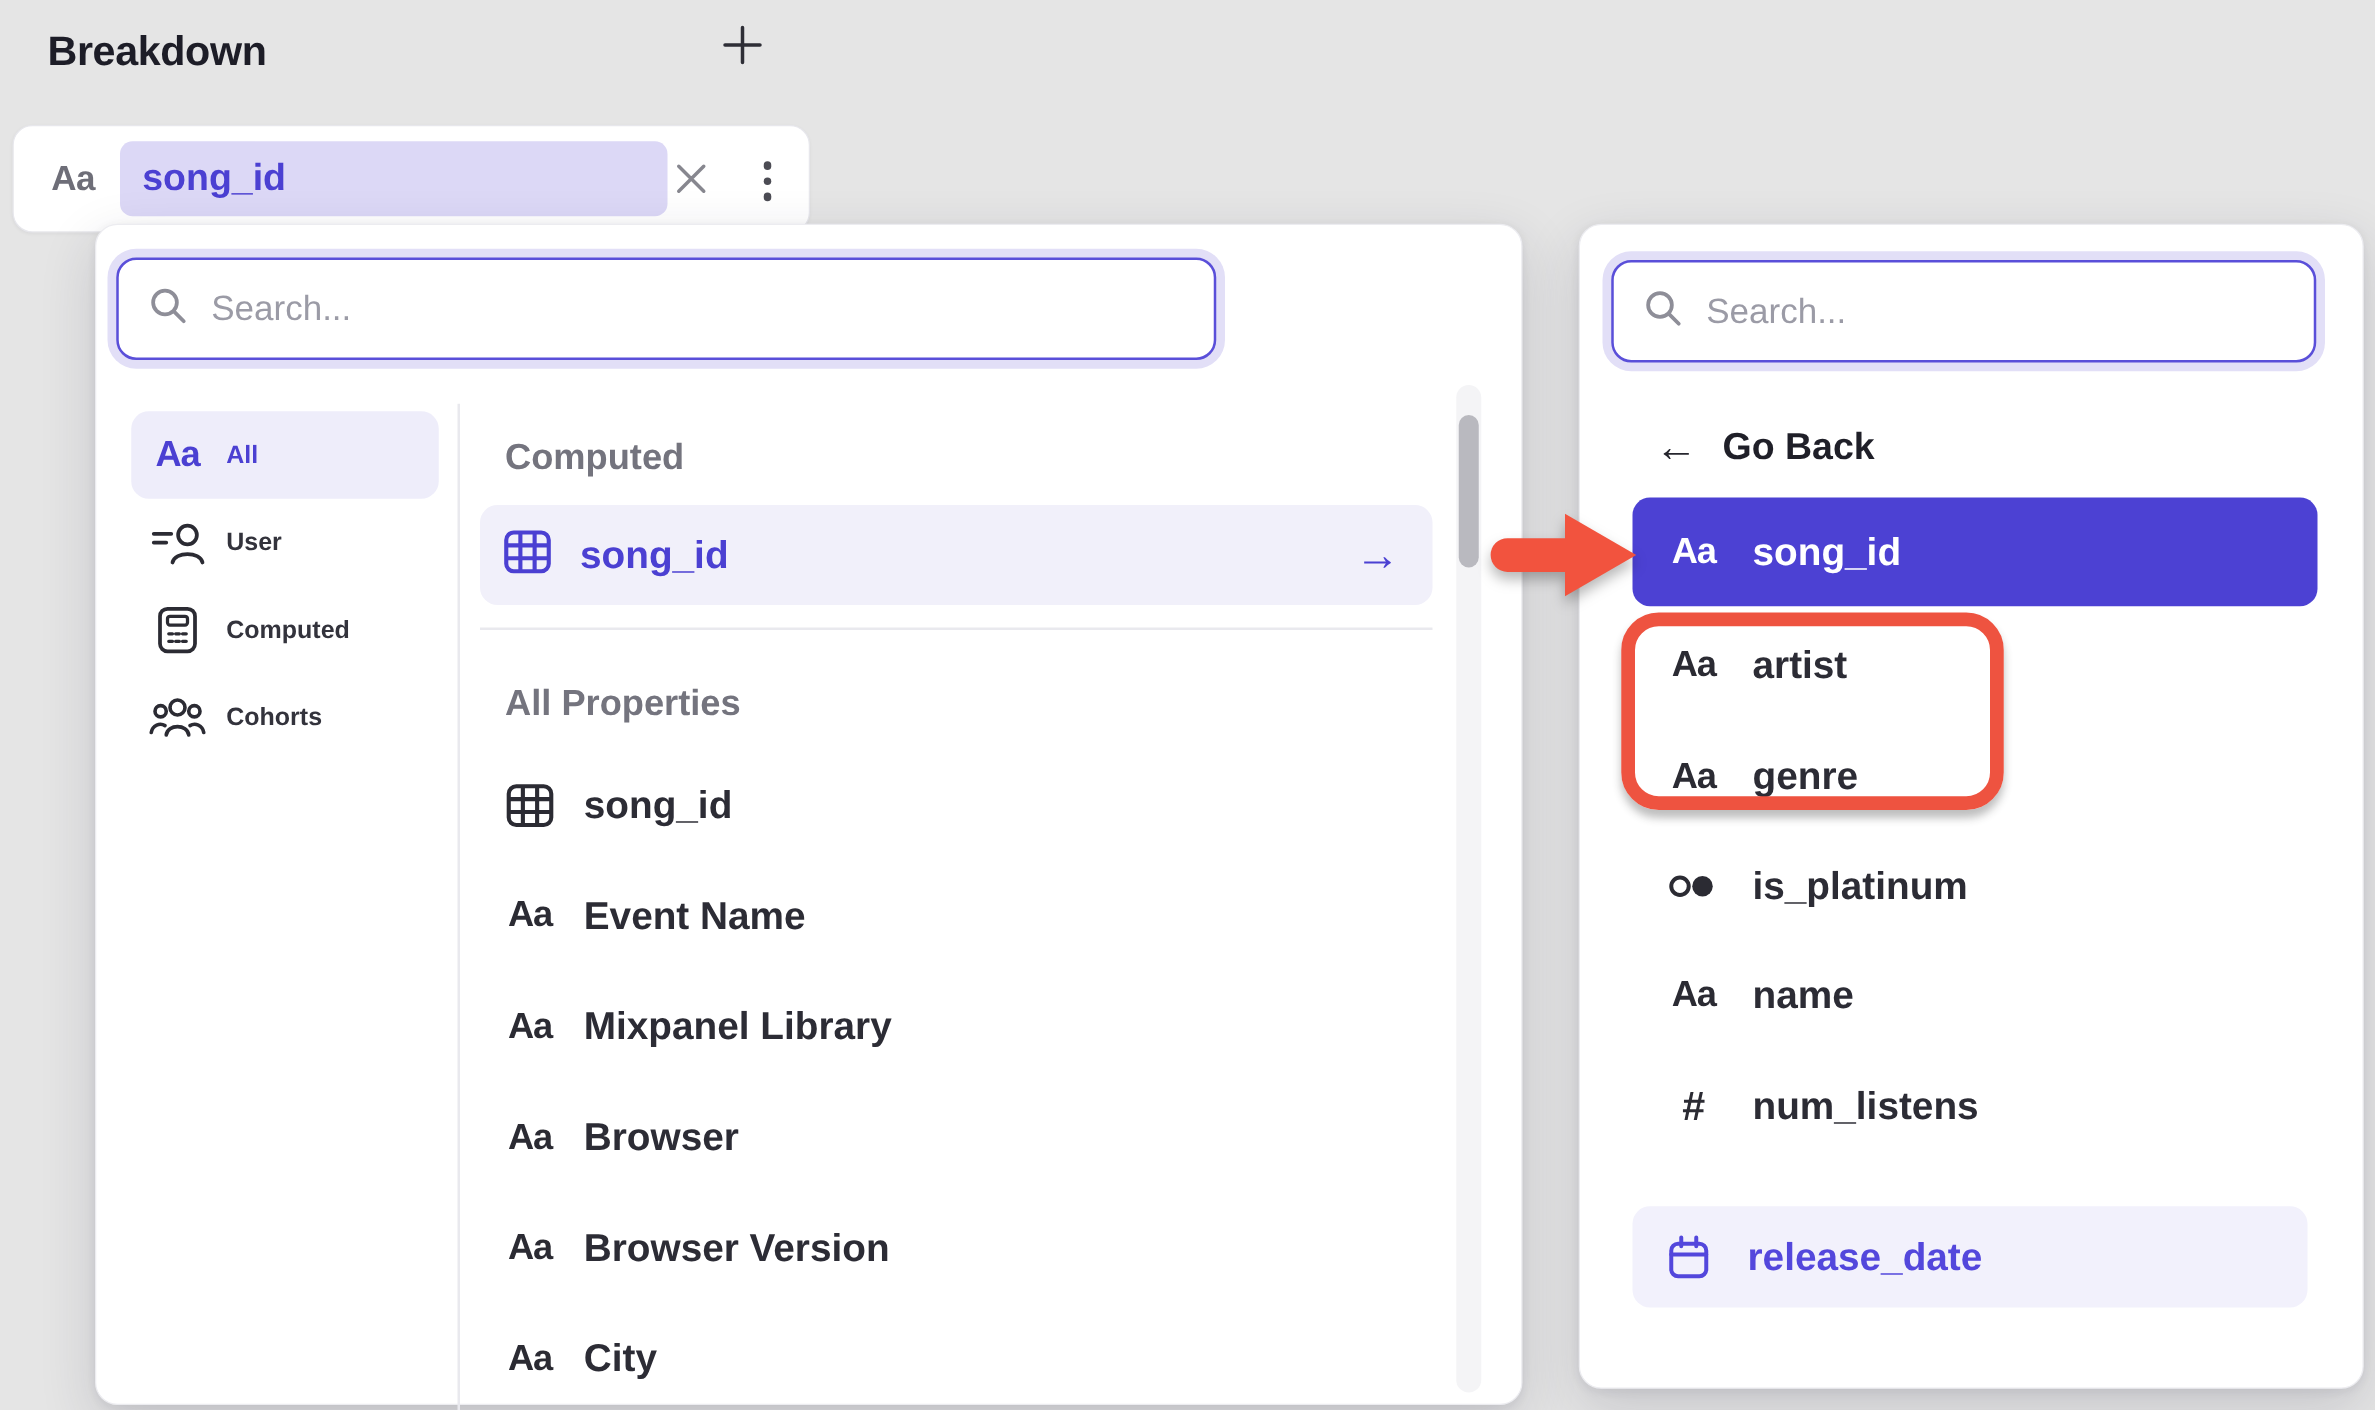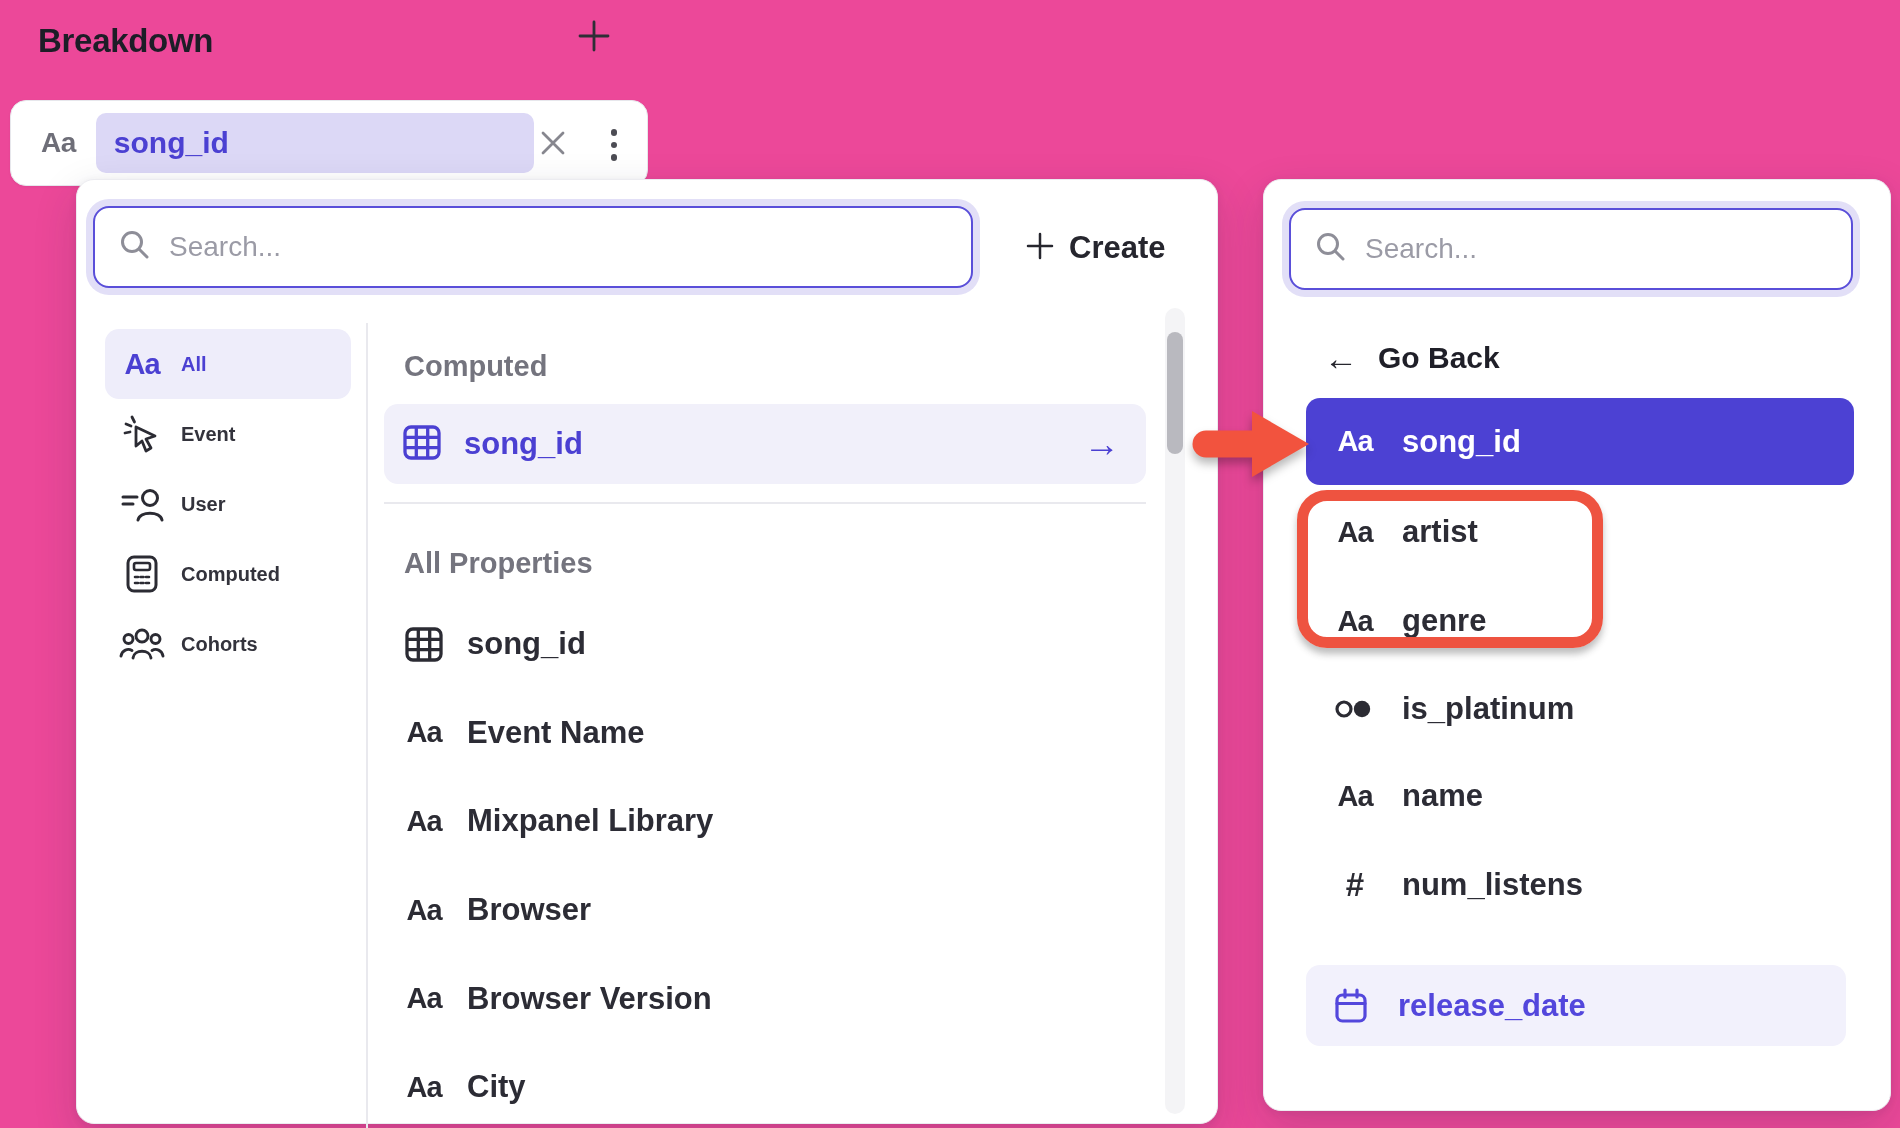--- a/index.html
+++ b/index.html
@@ -1,18 +1,18 @@
 <!DOCTYPE html>
 <html><head>
 <meta charset="utf-8">
 <style>
   * { margin:0; padding:0; box-sizing:border-box; }
   html,body { width:1900px; height:1128px; background:#ffffff; overflow:hidden;
               font-family:"Liberation Sans", sans-serif; }
-  .stage { position:relative; width:1900px; height:1128px; background:#ec4899; }
+  .stage { position:relative; width:1900px; height:1128px; background:#e5e5e5; }
 
   
   .bd-title { position:absolute; left:38px; top:22px; font-size:33px; font-weight:700;
               color:#1d1d27; letter-spacing:-0.3px; }
   .bd-add { position:absolute; left:572px; top:16px; width:44px; height:44px;
             display:flex; align-items:center; justify-content:center; cursor:pointer; }
 
   
   .chip { position:absolute; left:10px; top:100px; width:638px; height:86px;
           background:#fff; border:1.5px solid #e7e7ec; border-radius:16px;
@@ -147,44 +147,27 @@
         <span>
           <svg width="36" height="36" viewBox="0 0 36 36">
               <circle cx="15" cy="15" r="9.5" stroke="#8e8e98" stroke-width="3" fill="none"></circle>
               <path d="M22.5 22.5L30 30" stroke="#8e8e98" stroke-width="3" stroke-linecap="round"></path>
             </svg>
         </span>
         <input class="search-input" placeholder="Search..." style="">
       </div>
     </div>
 
-    <div class="create-btn">
-      <span>
-        <svg width="30" height="30" viewBox="0 0 30 30">
-            <path d="M15 3v24M3 15h24" stroke="#26262e" stroke-width="2.5" stroke-linecap="round" fill="none"></path>
-          </svg>
-      </span>
-      <span class="create-label">Create</span>
-    </div>
 
     <div class="cats">
       <div class="cat active">
         <span class="ic">
             <span class="type-glyph purple">Aa</span>
           </span>
         <span class="lbl">All</span>
-      </div>
-      <div class="cat">
-        <span class="ic">
-          <svg width="40" height="40" viewBox="0 0 40 40" fill="none" stroke="#2b2b33" stroke-width="2.8" stroke-linecap="round" stroke-linejoin="round">
-            <path d="M14 13L33 22l-9 3 5 9-5 3-4-10-6 5z"></path>
-            <path d="M10 3l2.5 5M4 10l5 2M3 19l5-1"></path>
-          </svg>
-        </span>
-        <span class="lbl">Event</span>
       </div>
       <div class="cat">
         <span class="ic">
           <svg width="44" height="38" viewBox="0 0 44 38" fill="none" stroke="#2b2b33" stroke-width="3" stroke-linecap="round">
             <path d="M3 12h14M3 19h10"></path>
             <circle cx="30" cy="13" r="7.5"></circle>
             <path d="M18 35c2-9 22-9 24 0"></path>
           </svg>
         </span>
         <span class="lbl">User</span>

